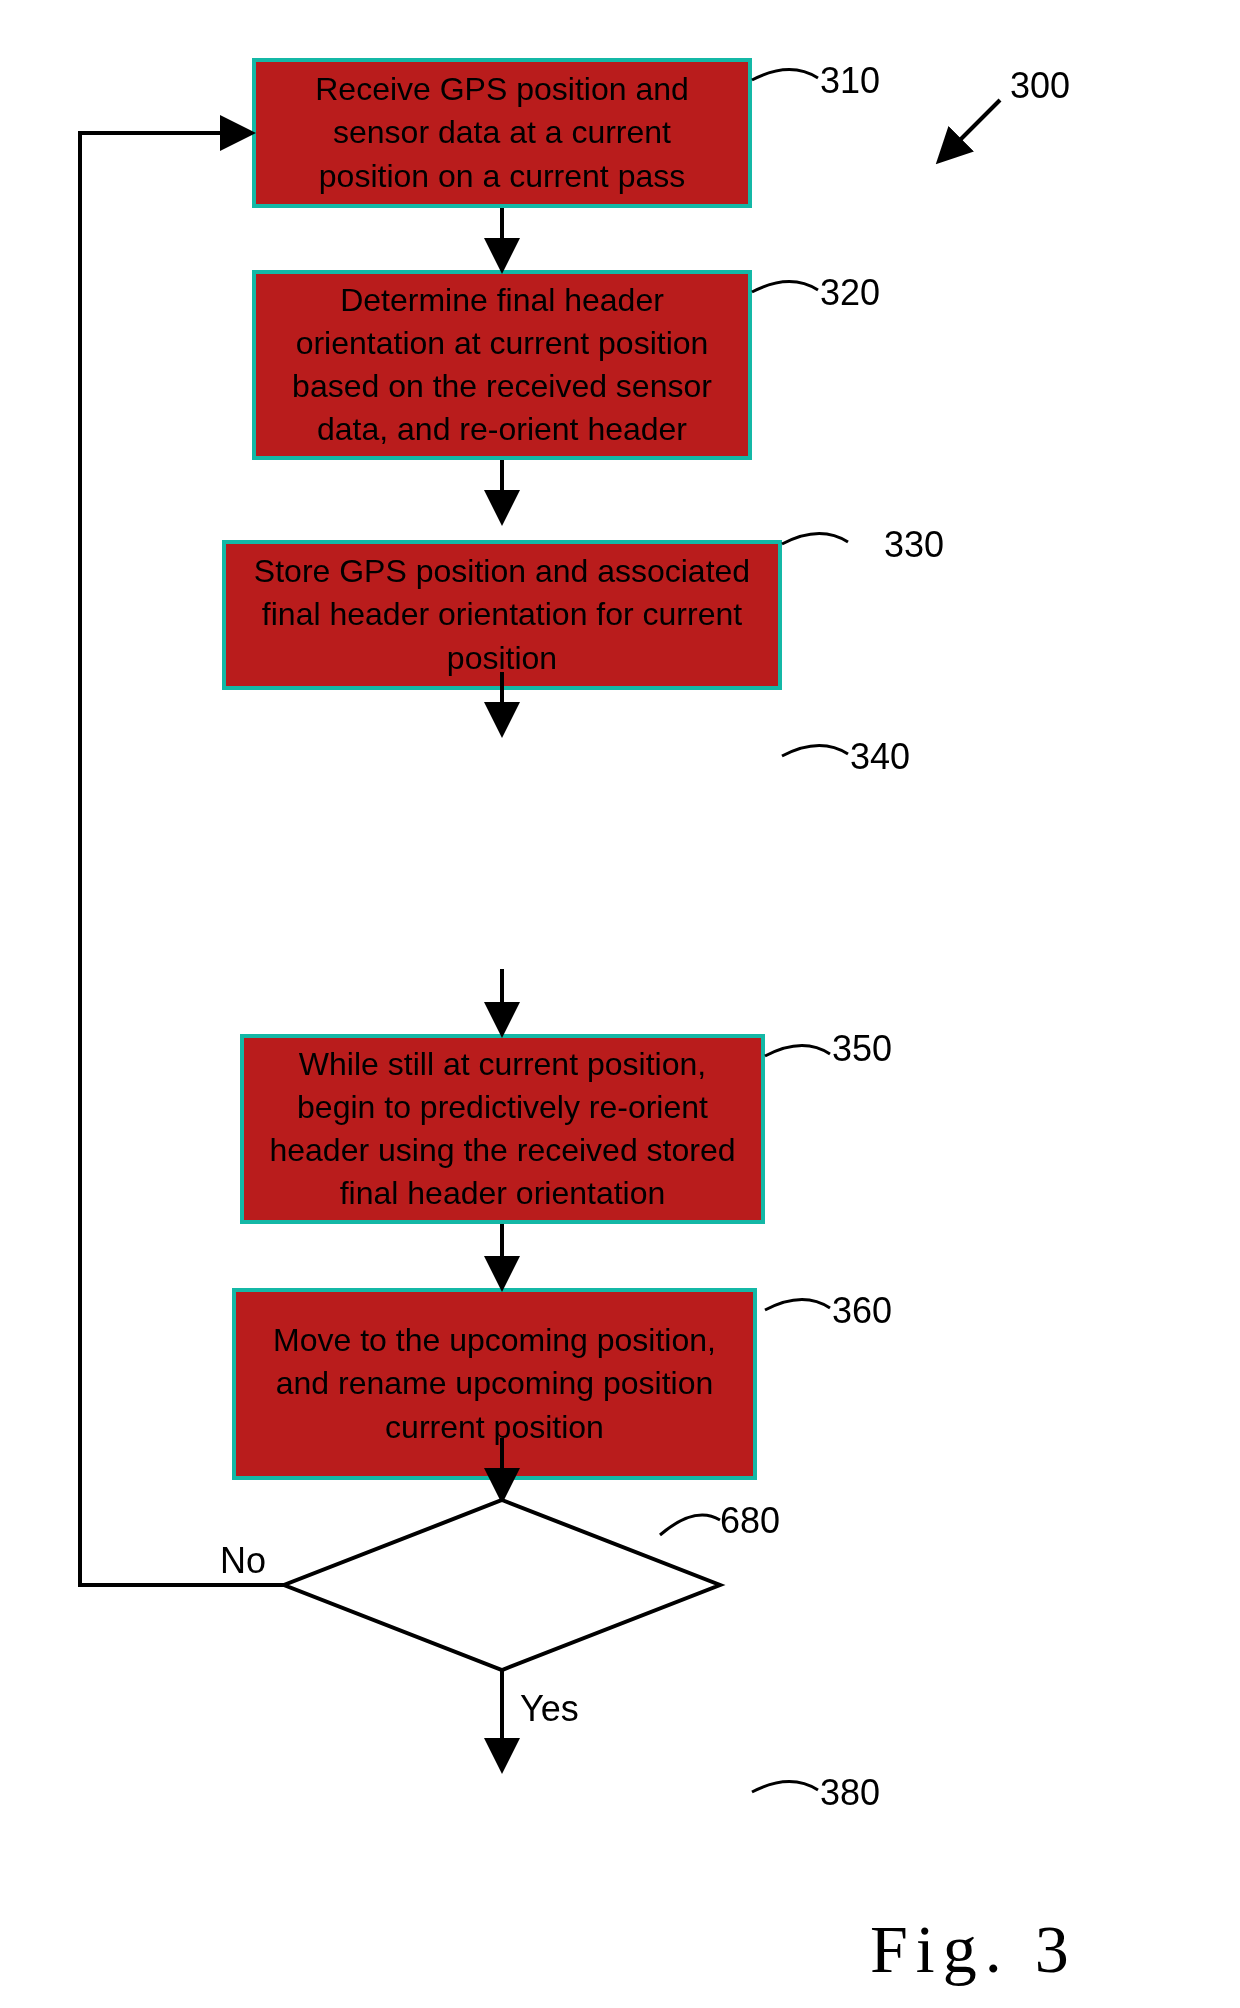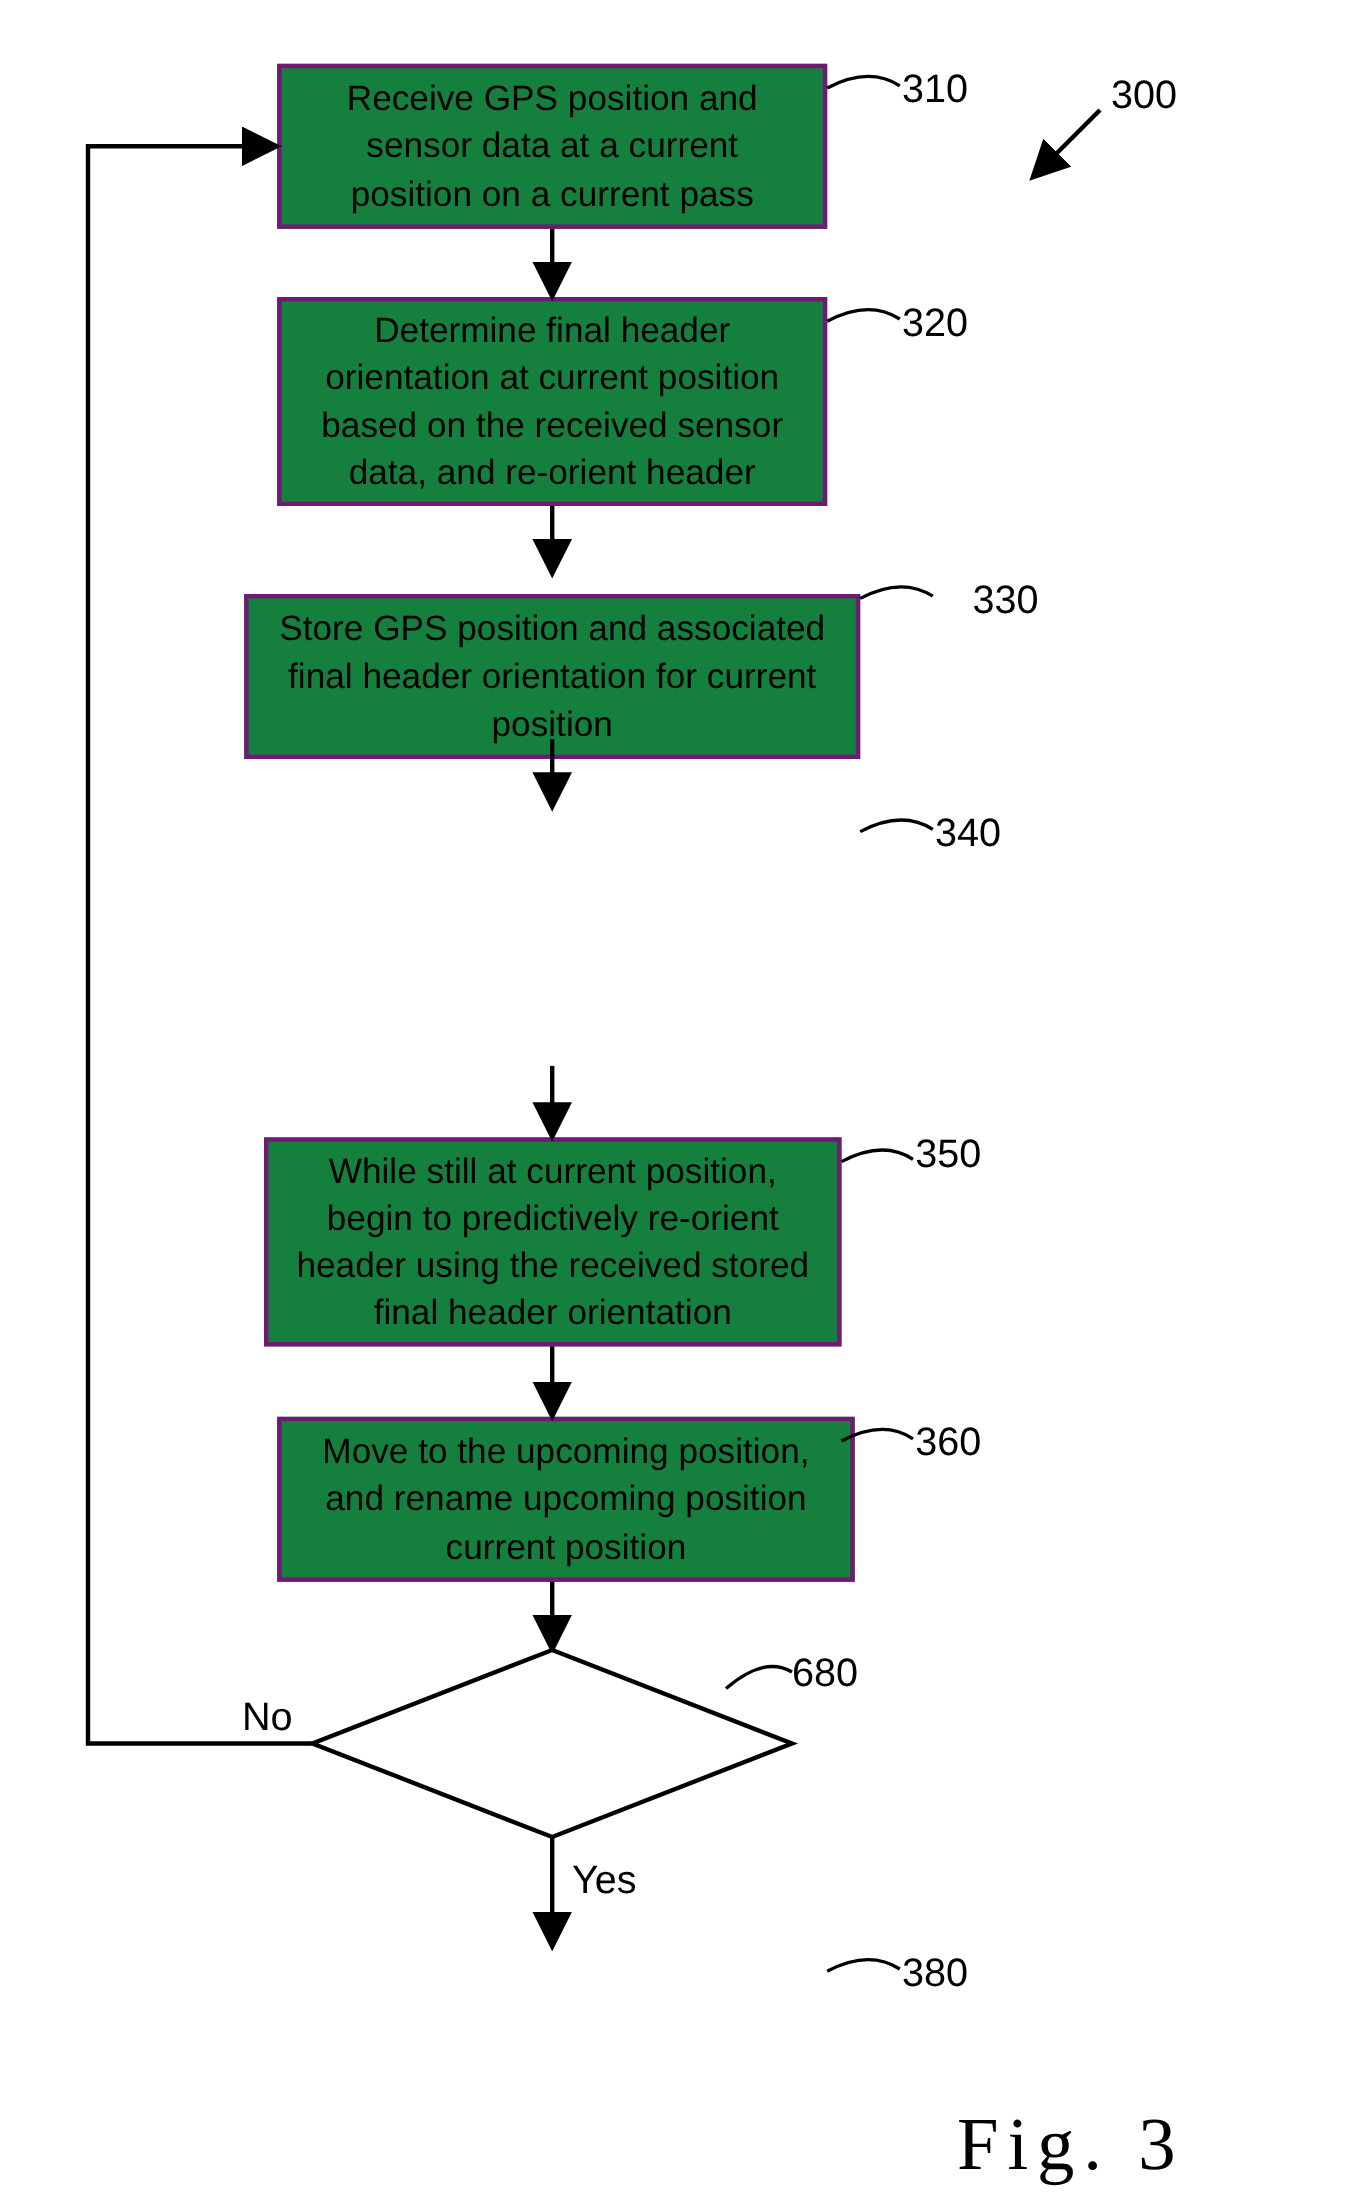--- a/index.html
+++ b/index.html
@@ -9,22 +9,22 @@
     font-family: Arial, Helvetica, sans-serif;
   }
   .canvas {
     position: relative;
     width: 1240px;
     height: 2008px;
     background: #ffffff;
   }
   .box {
     position: absolute;
-    border: 4px solid #701a75;
-    background: #15803d;
+    border: 4px solid #14b8a6;
+    background: #b91c1c;
     text-align: center;
     display: flex;
     align-items: center;
     justify-content: center;
     padding: 10px 20px;
     box-sizing: border-box;
     font-size: 32px;
     line-height: 1.35;
   }
   .label {
@@ -73,21 +73,21 @@
   </div>
   <div class="label" style="left:884px; top:524px;">330</div>
 
   <div class="label" style="left:850px; top:736px;">340</div>
 
   <div class="box" style="left:240px; top:1034px; width:525px; height:190px;">
     <span>While still at current position, begin to predictively re-orient header using the received stored final header orientation</span>
   </div>
   <div class="label" style="left:832px; top:1028px;">350</div>
 
-  <div class="box" style="left:252px; top:1288px; width:525px; height:150px;">
+  <div class="box" style="left:232px; top:1288px; width:525px; height:192px;">
     <span>Move to the upcoming position, and rename upcoming position current position</span>
   </div>
   <div class="label" style="left:832px; top:1290px;">360</div>
 
   <div class="diamond-text" style="left:380px; top:1553px; width:250px;">Is current pass complete ?</div>
   <div class="label" style="left:720px; top:1500px;">680</div>
 
   <div class="label" style="left:820px; top:1772px;">380</div>
 
   <div class="label" style="left:220px; top:1540px;">No</div>

